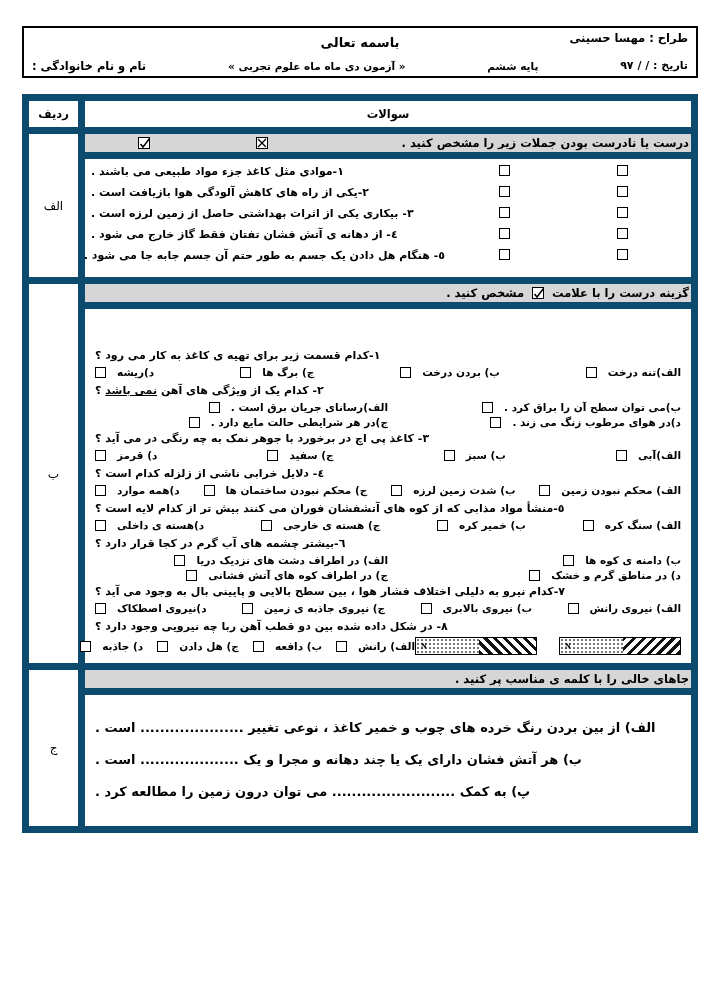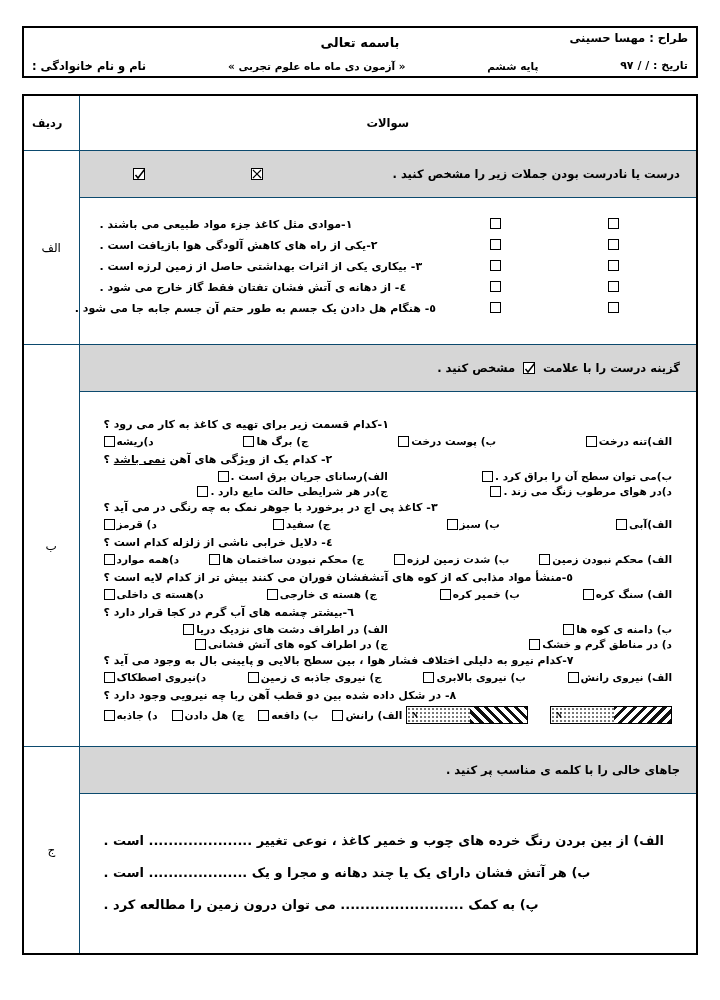--- a/index.html
+++ b/index.html
@@ -85,22 +85,22 @@
     top: 94px;
     right: 22px;
     left: 22px;
     border-collapse: collapse;
     border: 2px solid #000;
     table-layout: fixed;
     width: 676px;
     background: #fff;
   }
   .main-table td, .main-table th {
-    border: 1px solid #0c4a6e;
-    padding: 16px;
+    border: 7px solid #0c4a6e;
+    padding: 2px;
     vertical-align: middle;
   }
   .col-radif { width: 56px; }
 
   .th-cell {
     text-align: center;
     font-weight: bold;
     font-size: 11.5px;
     height: 22px;
     background: #fff;
@@ -189,21 +189,21 @@
     align-items: center;
   }
   .tf-boxes .slot {
     width: 118px;
     display: flex;
     justify-content: center;
     align-items: center;
   }
 
   
-  .mc-body { padding: 6px 8px 6px 8px; }
+  .mc-body { padding: 6px 8px 6px 8px; margin-top: 28px; }
   .mc-q {
     font-size: 11px;
     font-weight: bold;
     text-align: left;
     margin: 4px 0 4px 0;
     white-space: nowrap;
   }
   .mc-opts {
     display: flex;
     justify-content: space-between;
@@ -217,21 +217,21 @@
     justify-content: flex-start;
     gap: 0;
     margin-bottom: 3px;
   }
   .mc-opts.two-col .opt {
     width: 50%;
   }
   .opt {
     display: inline-flex;
     align-items: center;
-    gap: 2px;
+    gap: 11px;
     white-space: nowrap;
   }
   .opt .lbl { font-size: 10.5px; font-weight: bold; }
 
   .u { text-decoration: underline; }
 
   
   .q8-row {
     display: flex;
     align-items: center;
@@ -441,21 +441,21 @@
         <td>
           <div class="mc-body">
 
             <div class="mc-q">۱-کدام قسمت زیر برای تهیه ی کاغذ به کار می رود ؟</div>
             <div class="mc-opts">
               <span class="opt">
                   <span class="lbl">الف)تنه درخت</span>
                   <span class="cbox"></span>
                 </span>
               <span class="opt">
-                  <span class="lbl">ب) پوست درخت</span>
+                  <span class="lbl">ب) بردن درخت</span>
                   <span class="cbox"></span>
                 </span>
               <span class="opt">
                   <span class="lbl">ج) برگ ها</span>
                   <span class="cbox"></span>
                 </span>
               <span class="opt">
                   <span class="lbl">د)ریشه</span>
                   <span class="cbox"></span>
                 </span>

